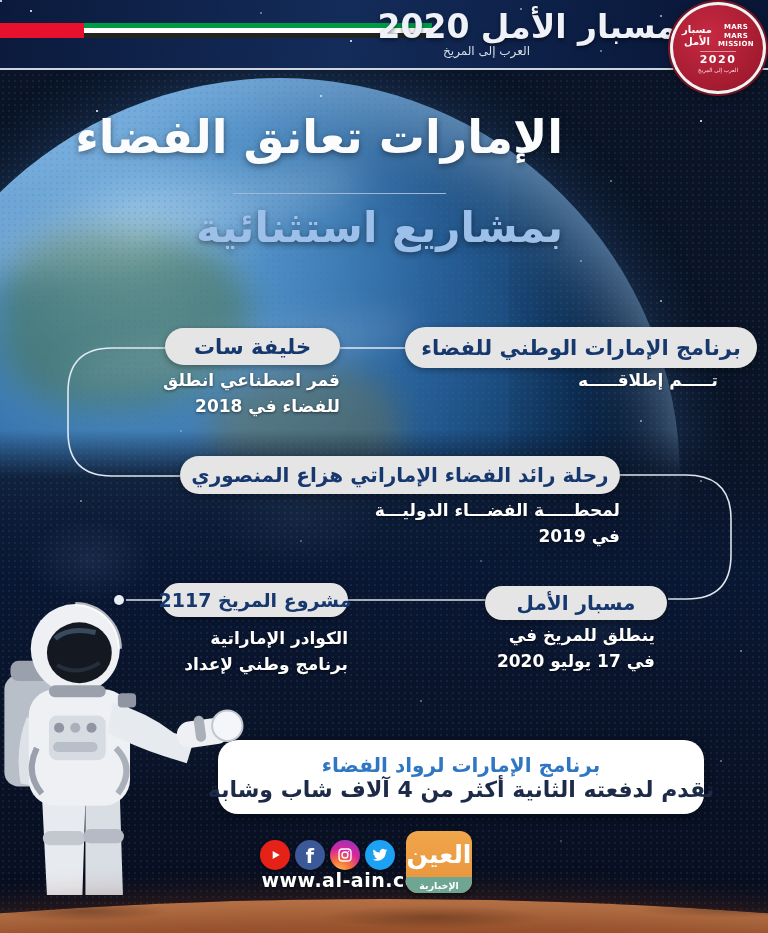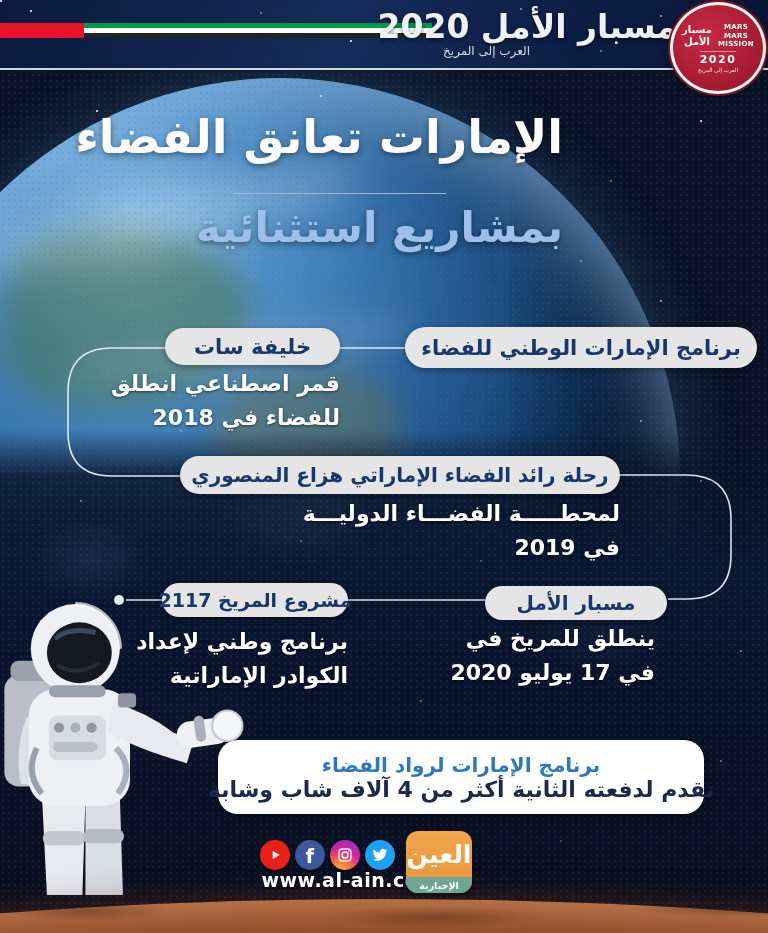--- a/index.html
+++ b/index.html
@@ -62,21 +62,21 @@
     white-space:nowrap;text-shadow:0 2px 6px rgba(0,0,0,.45);}
   
   .pill{position:absolute;display:flex;align-items:center;justify-content:center;z-index:11;
     background:#e5e5e5;color:#16386e;font-weight:bold;border-radius:40px;white-space:nowrap;
     box-shadow:0 2px 6px rgba(0,0,0,.35);}
   #pill-khalifasat{left:165px;top:328px;width:175px;height:37px;font-size:21px;}
   #pill-nsp{left:405px;top:327px;width:352px;height:41px;font-size:21px;}
   #pill-hazza{left:180px;top:456px;width:440px;height:38px;font-size:20px;}
   #pill-mars2117{left:162px;top:583px;width:186px;height:34px;font-size:19px;}
   #pill-hope{left:485px;top:586px;width:182px;height:34px;font-size:20px;}
-  .desc{position:absolute;z-index:11;color:#fff;font-weight:bold;font-size:22px;line-height:1.55;
+  .desc{position:absolute;z-index:11;color:#fff;font-weight:bold;font-size:17px;line-height:1.55;
     text-align:right;text-shadow:0 1px 3px rgba(0,0,0,.55);}
   #desc-khalifasat{top:367px;right:428px;width:300px;}
   #desc-nsp{top:367px;right:50px;width:300px;}
   #desc-hazza{top:497px;right:148px;width:380px;}
   #desc-mars2117{top:625px;right:420px;width:260px;}
   #desc-hope{top:622px;right:113px;width:260px;}
   .connectors{position:absolute;left:0;top:0;z-index:10;}
   
   .infobox{position:absolute;left:218px;top:740px;width:486px;height:74px;background:#fff;border-radius:20px;z-index:12;
     display:flex;flex-direction:column;align-items:center;justify-content:center;box-shadow:0 3px 10px rgba(0,0,0,.35);}
@@ -158,32 +158,33 @@
   </svg>
 
   <div class="pill" id="pill-khalifasat">خليفة سات</div>
   <div class="desc" id="desc-khalifasat">
     <div>قمر اصطناعي انطلق</div>
     <div>للفضاء في 2018</div>
   </div>
 
   <div class="pill" id="pill-nsp">برنامج الإمارات الوطني للفضاء</div>
   <div class="desc" id="desc-nsp">
+    <div>تـــــم إطلاقـــــه</div>
   </div>
 
   <div class="pill" id="pill-hazza">رحلة رائد الفضاء الإماراتي هزاع المنصوري</div>
   <div class="desc" id="desc-hazza">
     <div>لمحطـــــة الفضـــاء الدوليـــة</div>
     <div>في 2019</div>
   </div>
 
   <div class="pill" id="pill-mars2117">مشروع المريخ 2117</div>
   <div class="desc" id="desc-mars2117">
+    <div>الكوادر الإماراتية</div>
     <div>برنامج وطني لإعداد</div>
-    <div>الكوادر الإماراتية</div>
   </div>
 
   <div class="pill" id="pill-hope">مسبار الأمل</div>
   <div class="desc" id="desc-hope">
     <div>ينطلق للمريخ في</div>
     <div>في 17 يوليو 2020</div>
   </div>
 
   <div class="infobox">
     <div class="infobox-title">برنامج الإمارات لرواد الفضاء</div>

